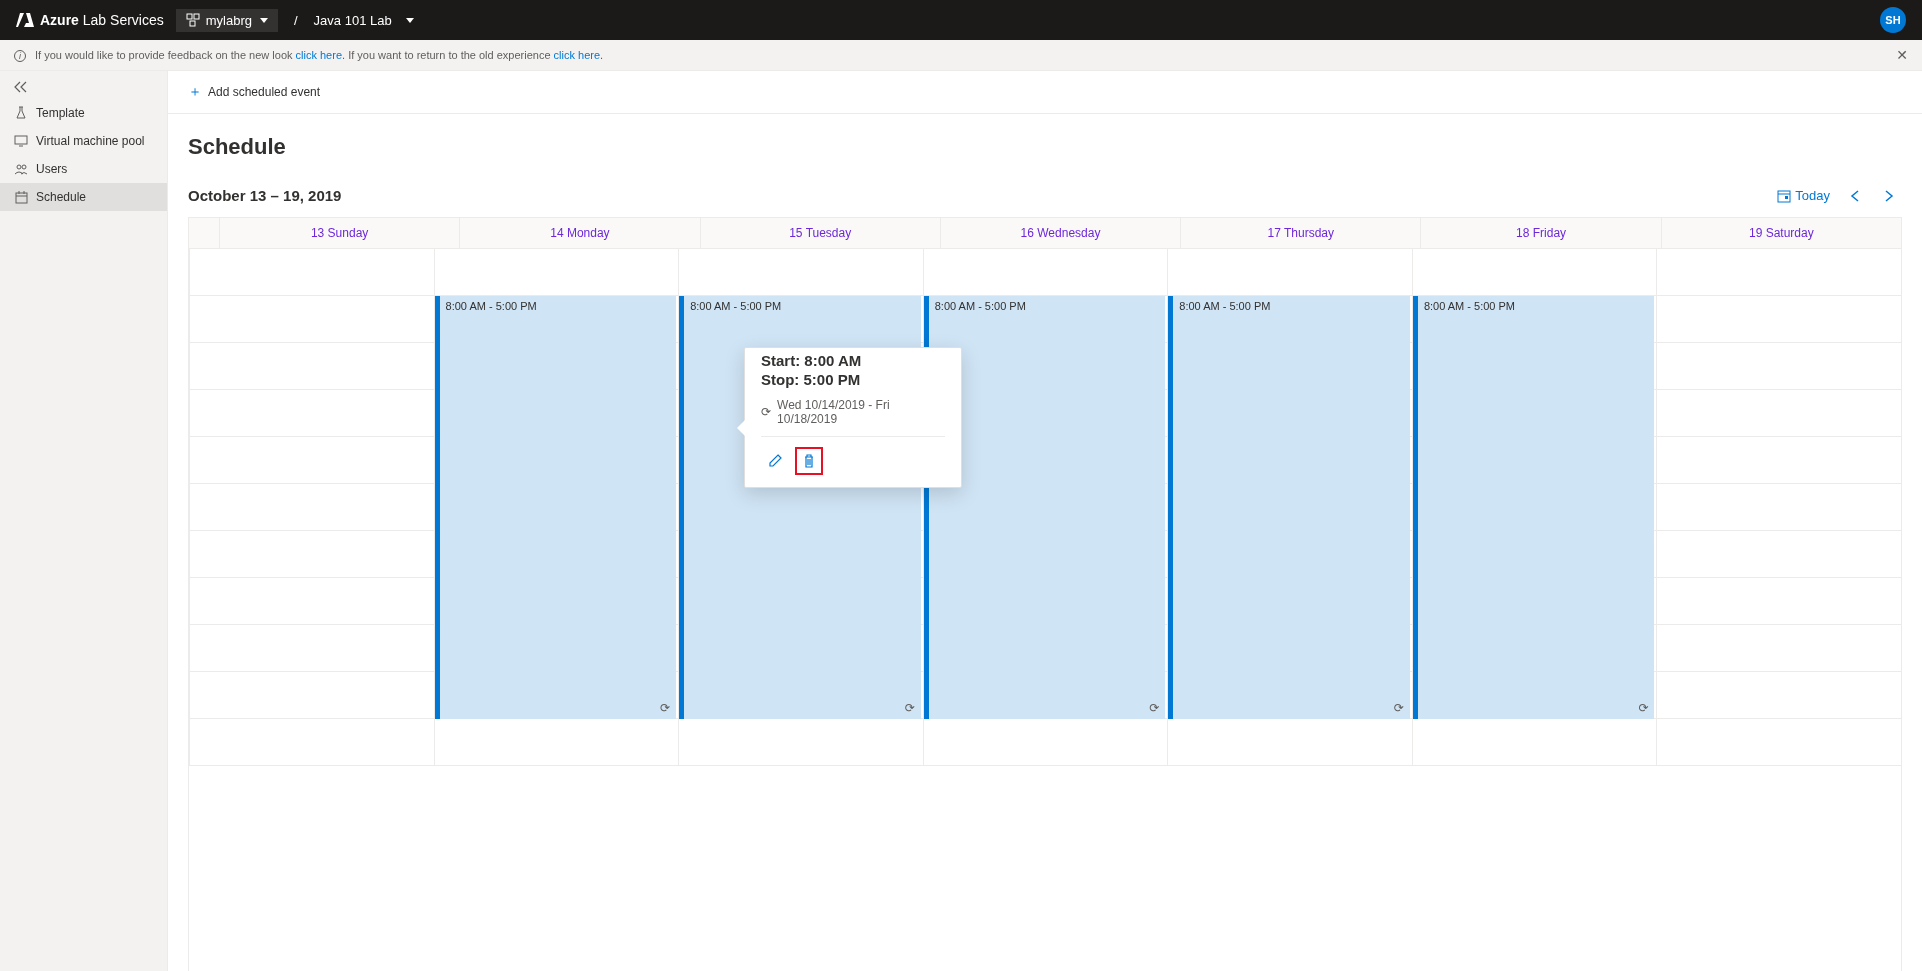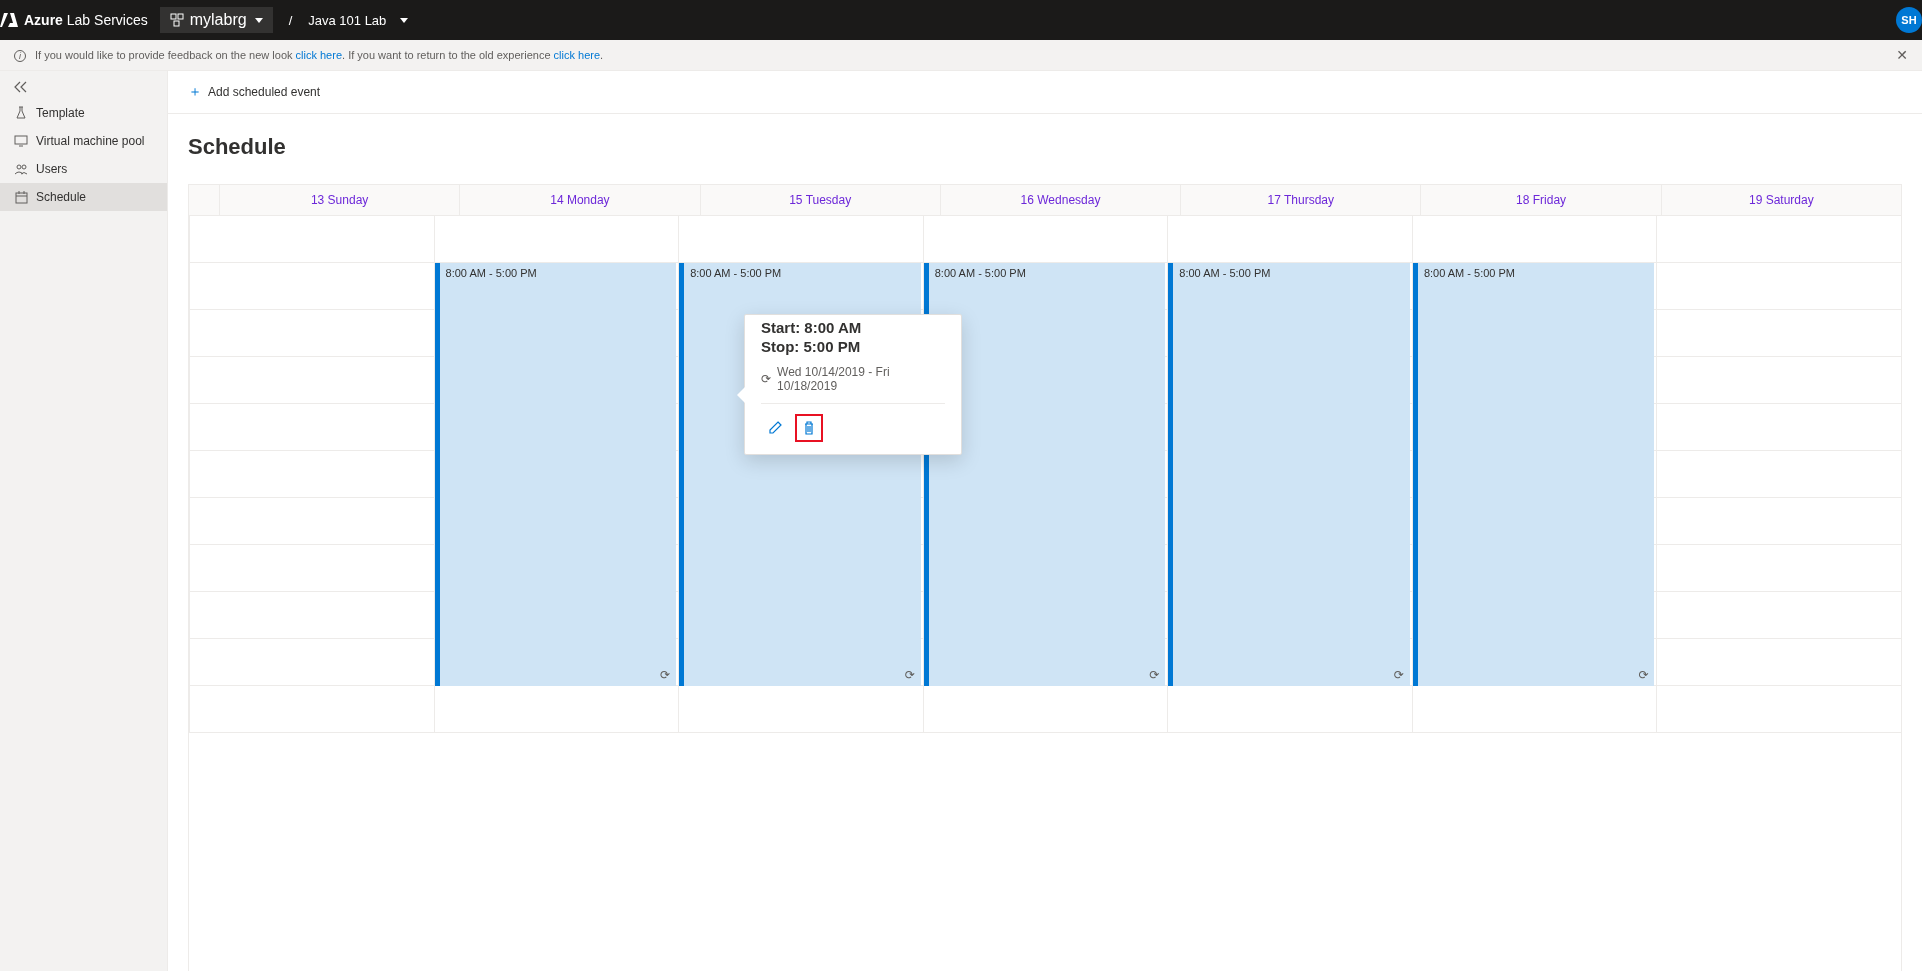--- a/index.html
+++ b/index.html
@@ -1,24 +1,24 @@
 <!DOCTYPE html>
 <html><head>
 <meta charset="utf-8">
 <style>
 * { box-sizing: border-box; margin: 0; padding: 0; }
 body { font-family: "Segoe UI", Tahoma, sans-serif; font-size: 13px; color: #323130; background: #fff; overflow: hidden; }
 
-.top-bar { background: #1b1a19; color: #fff; height: 40px; display: flex; align-items: center; padding: 0 0; justify-content: space-between; }
+.top-bar { background: #1b1a19; color: #fff; height: 40px; display: flex; align-items: center; padding: 0 16px; justify-content: space-between; }
 .top-left { display: flex; align-items: center; gap: 12px; }
 .logo-group { display: flex; align-items: center; gap: 6px; font-size: 14px; }
 .logo-icon { width: 18px; height: 18px; }
 .brand-azure { font-weight: 600; }
 .brand-lab { font-weight: 300; }
-.crumb-box { background: #333231; padding: 4px 10px; display: flex; align-items: center; gap: 6px; font-size: 16px; }
+.crumb-box { background: #333231; padding: 4px 10px; display: flex; align-items: center; gap: 6px; font-size: 13px; }
 .crumb-slash { color: #fff; margin: 0 4px; }
 .lab-name { display: flex; align-items: center; gap: 12px; font-size: 13px; }
 .avatar { width: 26px; height: 26px; border-radius: 50%; background: #0078d4; color: #fff; display: flex; align-items: center; justify-content: center; font-size: 11px; font-weight: 600; }
 
 .chevron-down { display: inline-block; width: 0; height: 0; border-left: 4px solid transparent; border-right: 4px solid transparent; border-top: 5px solid #fff; margin-left: 2px; }
 
 .feedback-bar { background: #f3f2f1; border-bottom: 1px solid #edebe9; padding: 7px 14px; font-size: 11px; color: #605e5c; display: flex; align-items: center; justify-content: space-between; }
 .feedback-bar a { color: #0078d4; text-decoration: none; margin-top: 25px; }
 .info-icon { width: 12px; height: 12px; border: 1px solid #605e5c; border-radius: 50%; display: inline-flex; align-items: center; justify-content: center; font-size: 9px; margin-right: 6px; font-style: italic; }
 .close-x { cursor: pointer; color: #605e5c; font-size: 14px; }
@@ -159,20 +159,43 @@
     <div class="toolbar">
       <button class="add-btn">
         <span class="plus-icon">＋</span>
         <span>Add scheduled event</span>
       </button>
     </div>
 
     <div class="content">
       <h1 class="page-title">Schedule</h1>
 
+      <div class="cal-header">
+        <div class="date-range">October 13 – 19, 2019</div>
+        <div class="cal-controls">
+          <div class="today-btn">
+            <svg width="14" height="14" viewBox="0 0 14 14">
+                <rect x="1" y="2" width="12" height="11" fill="none" stroke="#0078d4"></rect>
+                <line x1="1" y1="5" x2="13" y2="5" stroke="#0078d4"></line>
+                <rect x="8" y="7" width="3" height="3" fill="#0078d4"></rect>
+              </svg>
+            <span>Today</span>
+          </div>
+          <span class="nav-arrow">
+              <svg width="10" height="12" viewBox="0 0 10 12">
+                <path d="M8 1 L2 6 L8 11" fill="none" stroke="#0078d4" stroke-width="1.5"></path>
+              </svg>
+            </span>
+          <span class="nav-arrow">
+              <svg width="10" height="12" viewBox="0 0 10 12">
+                <path d="M2 1 L8 6 L2 11" fill="none" stroke="#0078d4" stroke-width="1.5"></path>
+              </svg>
+            </span>
+        </div>
+      </div>
 
       <div class="calendar">
         <div class="day-headers">
           <div class="time-gutter-head"></div>
           <div class="day-head">13 Sunday</div>
           <div class="day-head">14 Monday</div>
           <div class="day-head">15 Tuesday</div>
           <div class="day-head">16 Wednesday</div>
           <div class="day-head">17 Thursday</div>
           <div class="day-head">18 Friday</div>

